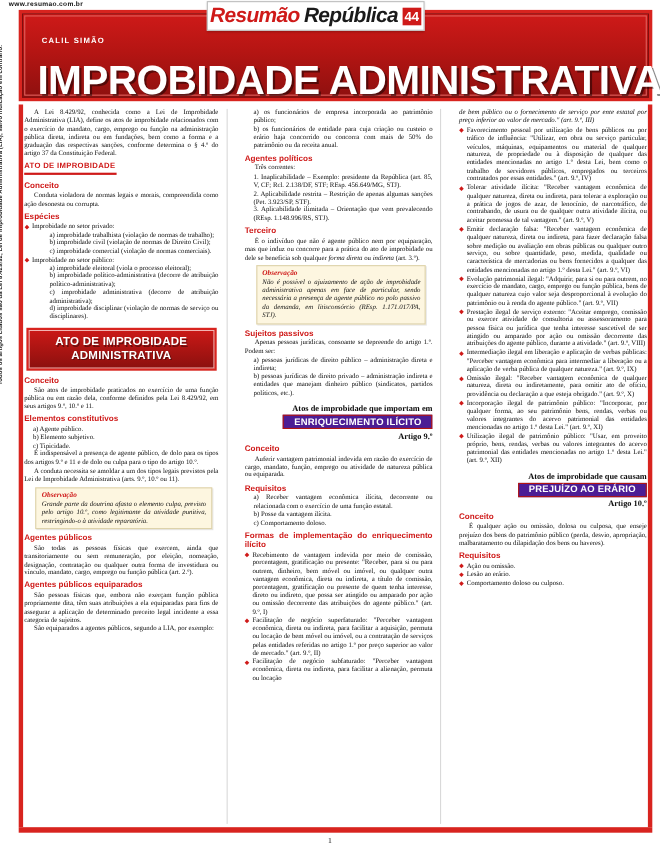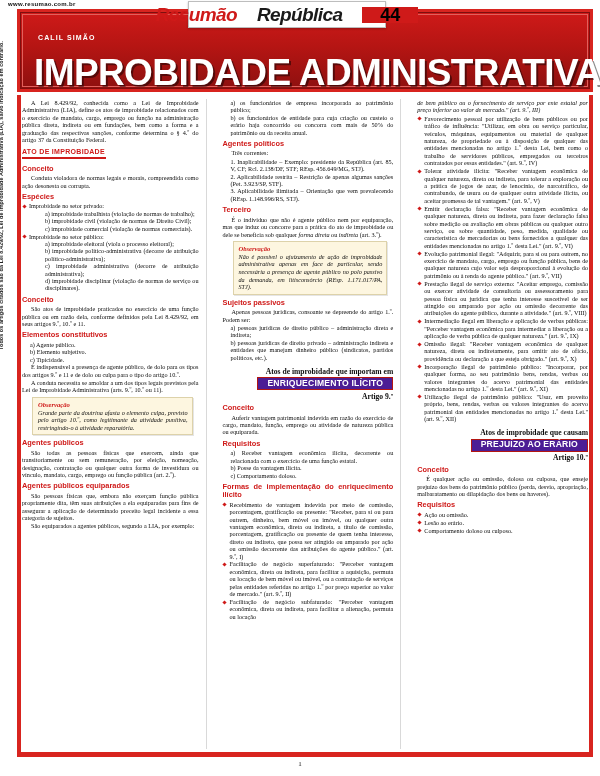--- a/index.html
+++ b/index.html
@@ -83,21 +83,21 @@
     left: 188px;
     top: 1px;
     width: 198px;
     height: 27px;
     background: #fff;
     border: 1px solid #bdbdbd;
     box-sizing: border-box;
     display: flex;
     align-items: center;
     justify-content: center;
-    gap: 20px;
+    gap: 4px;
     box-shadow: 0 1px 2px rgba(0,0,0,.25);
   }
   .brand-resumao {
     font-family: "Liberation Sans", sans-serif;
     font-weight: bold;
     font-style: italic;
     font-size: 19px;
     color: #cf1a19;
     letter-spacing: -0.6px;
   }
@@ -105,24 +105,24 @@
     font-family: "Liberation Sans", sans-serif;
     font-weight: bold;
     font-style: italic;
     font-size: 19px;
     color: #1a1a1a;
     letter-spacing: -0.6px;
   }
   .brand-num {
     font-family: "Liberation Sans", sans-serif;
     font-weight: bold;
-    font-size: 18px;
-    color: #000000;
+    font-size: 12px;
+    color: #ffffff;
     background: #cf1a19;
-    padding: 1px 18px;
+    padding: 1px 2px;
     line-height: 14px;
   }
 
   
   .body-frame {
     position: absolute;
     left: 17px;
     top: 95px;
     width: 576px;
     height: 657px;
@@ -361,20 +361,21 @@
           <span>Improbidade no setor público:</span>
           <ul class="sub">
             <li>a) improbidade eleitoral (viola o processo eleitoral);</li>
             <li>b) improbidade político-administrativa (decorre de atribuição político-administrativa);</li>
             <li>c) improbidade administrativa (decorre de atribuição administrativa);</li>
             <li>d) improbidade disciplinar (violação de normas de serviço ou disciplinares).</li>
           </ul>
         </li>
       </ul>
 
+      <div class="plaque">ATO DE IMPROBIDADE ADMINISTRATIVA</div>
 
       <h3 class="sec">Conceito</h3>
       <p class="para">São atos de improbidade praticados no exercício de uma função pública ou em razão dela, conforme definidos pela Lei 8.429/92, em seus artigos 9.º, 10.º e 11.</p>
 
       <h3 class="sec">Elementos constitutivos</h3>
       <ul class="lettered">
         <li>a) Agente público.</li>
         <li>b) Elemento subjetivo.</li>
         <li>c) Tipicidade.</li>
       </ul>

